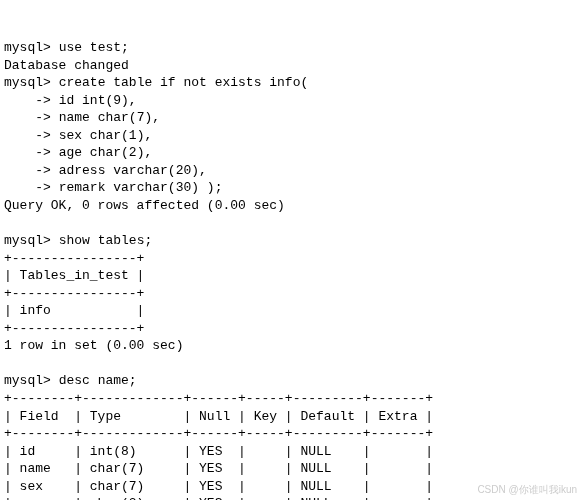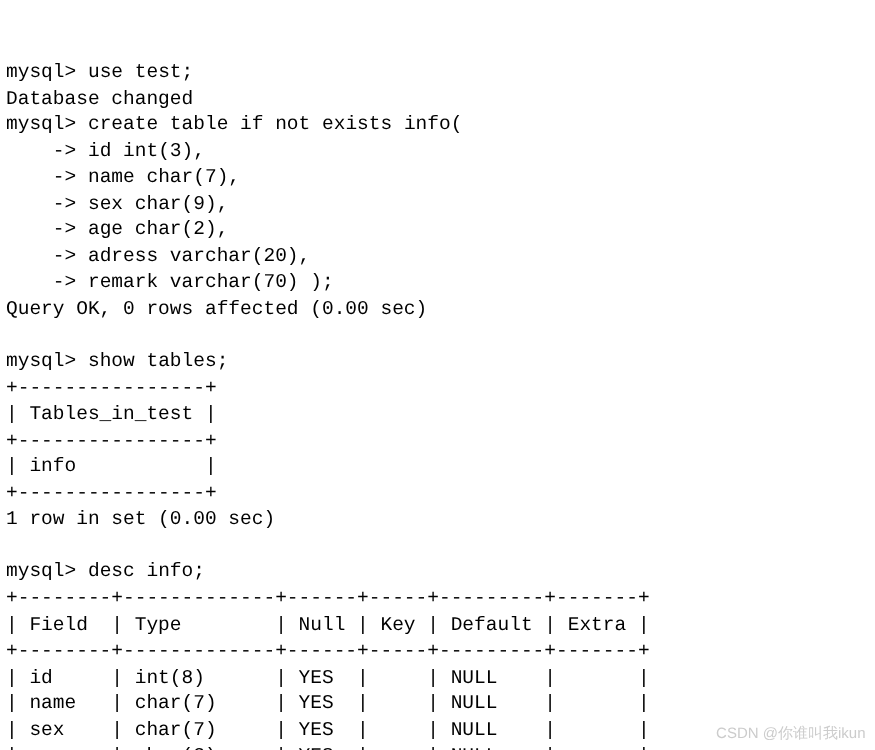--- a/index.html
+++ b/index.html
@@ -23,37 +23,37 @@
       color: #cccccc;
       text-align: right;
     }
   </style>
 </head>
 <body>
 
 <span><span>mysql&gt;</span> <span>use test;</span></span>
 <span>Database changed</span>
 <span><span>mysql&gt;</span> <span>create table if not exists info(</span></span>
-<span><span>    -&gt;</span> <span>id int(3),</span></span>
+<span><span>    -&gt;</span> <span>id int(9),</span></span>
 <span><span>    -&gt;</span> <span>name char(7),</span></span>
-<span><span>    -&gt;</span> <span>sex char(9),</span></span>
+<span><span>    -&gt;</span> <span>sex char(1),</span></span>
 <span><span>    -&gt;</span> <span>age char(2),</span></span>
 <span><span>    -&gt;</span> <span>adress varchar(20),</span></span>
-<span><span>    -&gt;</span> <span>remark varchar(70) );</span></span>
+<span><span>    -&gt;</span> <span>remark varchar(30) );</span></span>
 <span>Query OK, 0 rows affected (0.00 sec)</span>
 
 <span><span>mysql&gt;</span> <span>show tables;</span></span>
 <span>+----------------+</span>
 <span>| Tables_in_test |</span>
 <span>+----------------+</span>
 <span>| info           |</span>
 <span>+----------------+</span>
 <span>1 row in set (0.00 sec)</span>
 
-<span><span>mysql&gt;</span> <span>desc info;</span></span>
+<span><span>mysql&gt;</span> <span>desc name;</span></span>
 <span>+--------+-------------+------+-----+---------+-------+</span>
 <span>| Field  | Type        | Null | Key | Default | Extra |</span>
 <span>+--------+-------------+------+-----+---------+-------+</span>
 <span>| id     | int(8)      | YES  |     | NULL    |       |</span>
 <span>| name   | char(7)     | YES  |     | NULL    |       |</span>
 <span>| sex    | char(7)     | YES  |     | NULL    |       |</span>
 <span>| age    | char(3)     | YES  |     | NULL    |       |</span>
 
 
 

